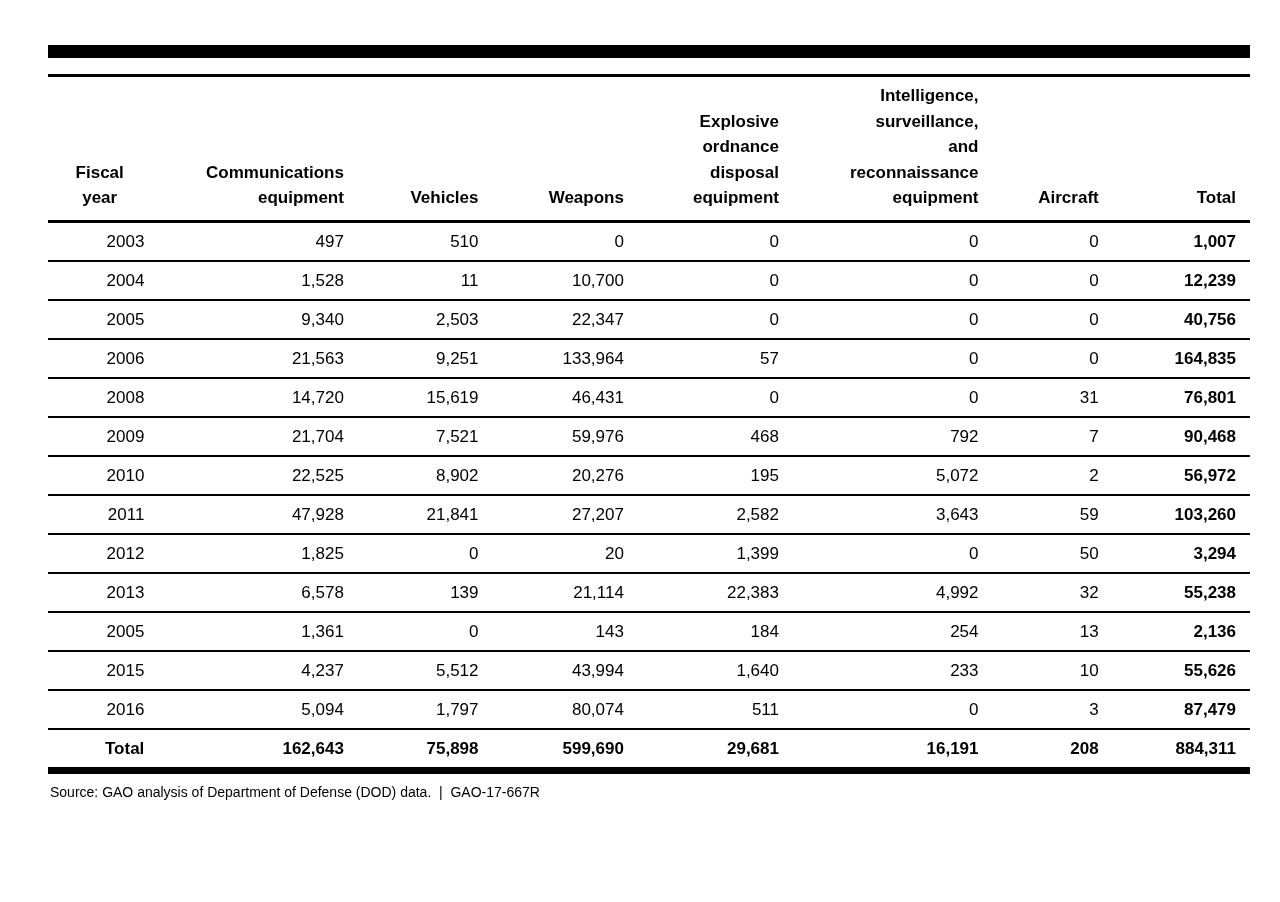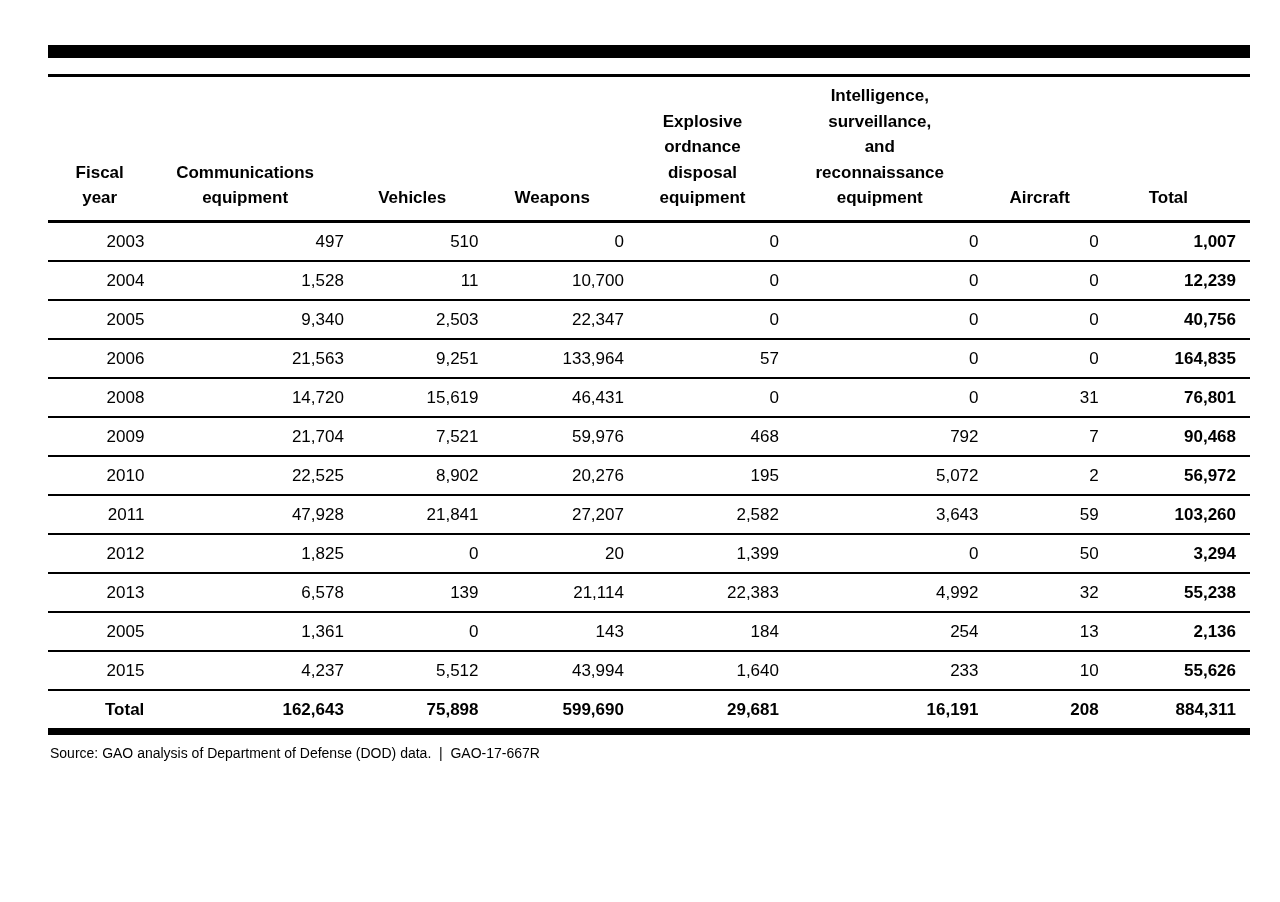--- a/index.html
+++ b/index.html
@@ -33,20 +33,21 @@
   table.data-table {
     width: 100%;
     border-collapse: collapse;
     margin-top: 16px;
     border-top: 3px solid #000000;
     table-layout: fixed;
   }
   th {
     font-size: 17px;
     font-weight: bold;
+    text-align: right;
     vertical-align: bottom;
     white-space: pre-line;
     line-height: 1.5;
     padding: 6px 1px 9px 1px;
     border-bottom: 3px solid #000000;
   }
   th.year-col { text-align: center; padding-left: 7px; }
   td {
     font-size: 17px;
     line-height: 22px;
@@ -220,20 +221,30 @@
         <tr>
           <td class="year">2015</td>
           <td>4,237</td>
           <td>5,512</td>
           <td>43,994</td>
           <td>1,640</td>
           <td>233</td>
           <td>10</td>
           <td class="total-col">55,626</td>
         </tr>
+        <tr>
+          <td class="year">2016</td>
+          <td>5,094</td>
+          <td>1,797</td>
+          <td>80,074</td>
+          <td>511</td>
+          <td>0</td>
+          <td>3</td>
+          <td class="total-col">87,479</td>
+        </tr>
       </tbody>
     <tfoot>
         <tr>
           <td class="year">Total</td>
           <td>162,643</td>
           <td>75,898</td>
           <td>599,690</td>
           <td>29,681</td>
           <td>16,191</td>
           <td>208</td>

